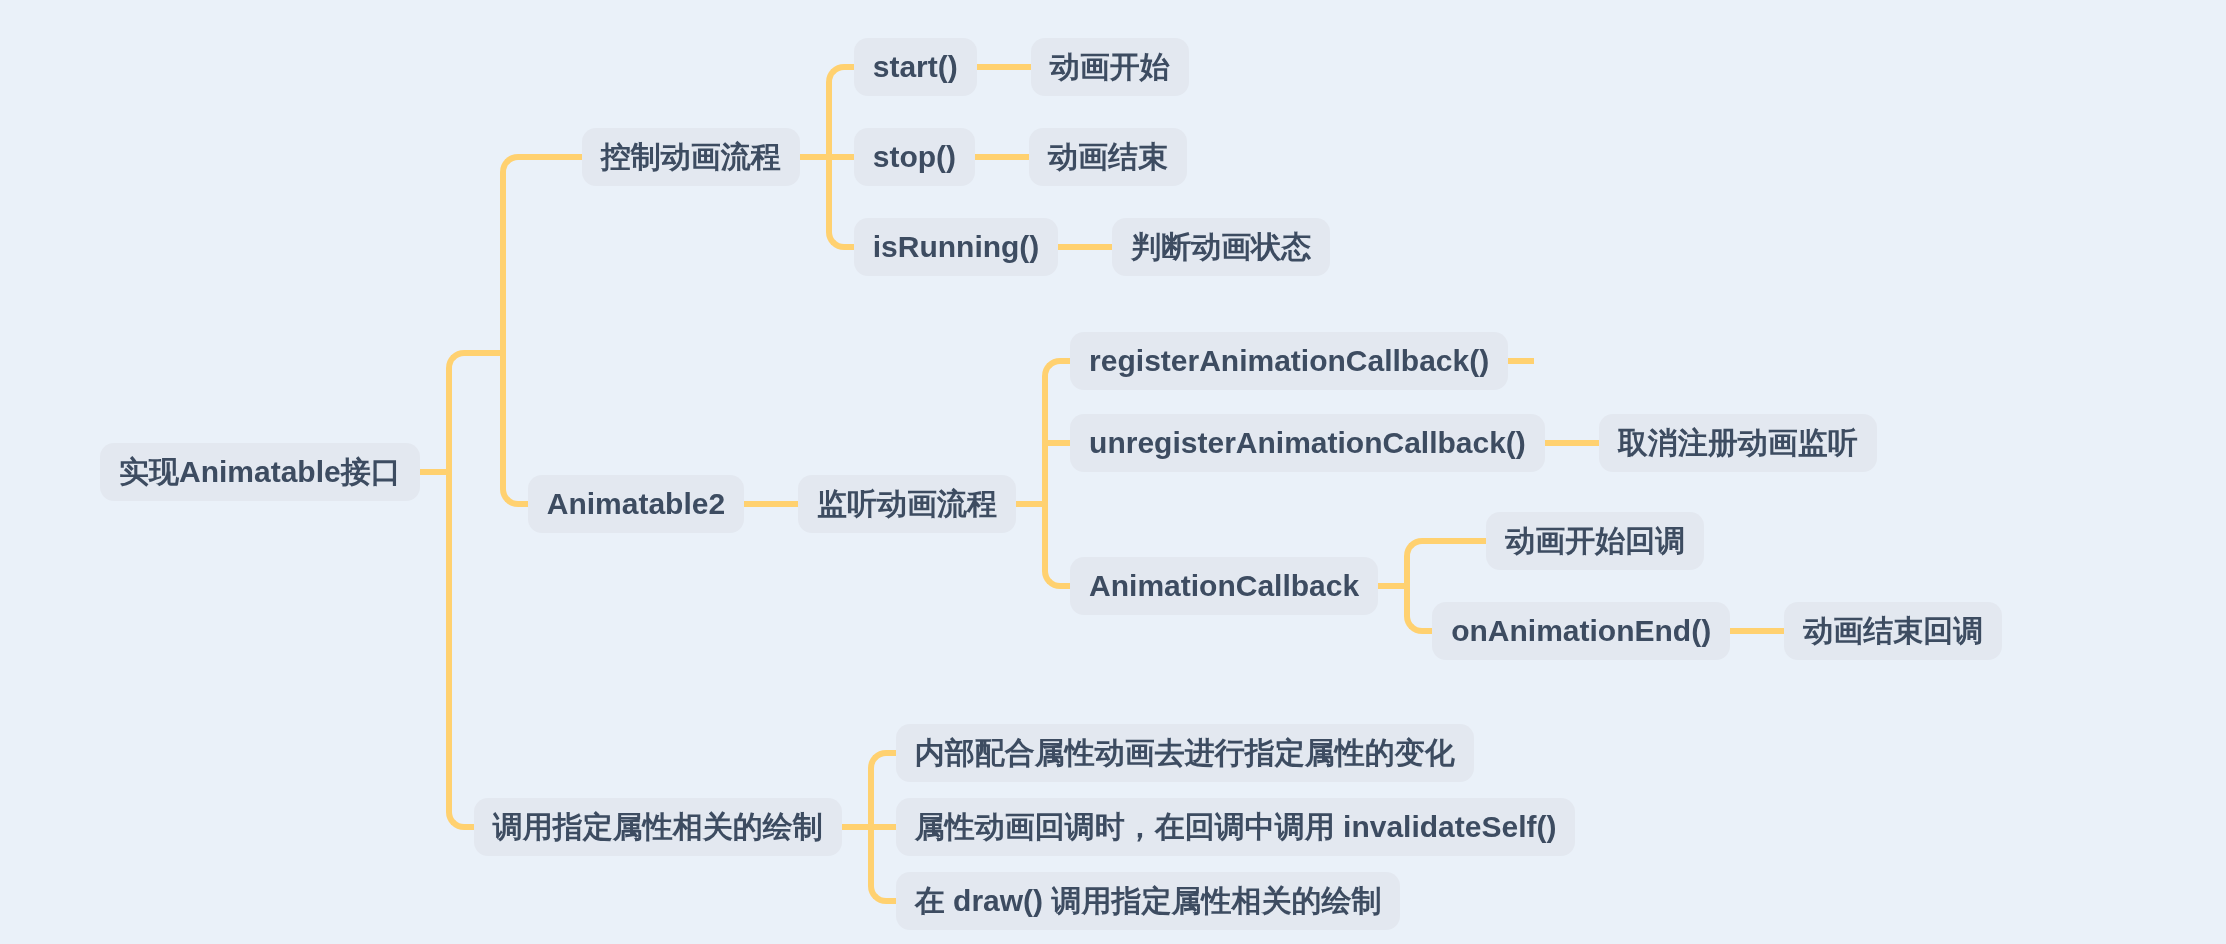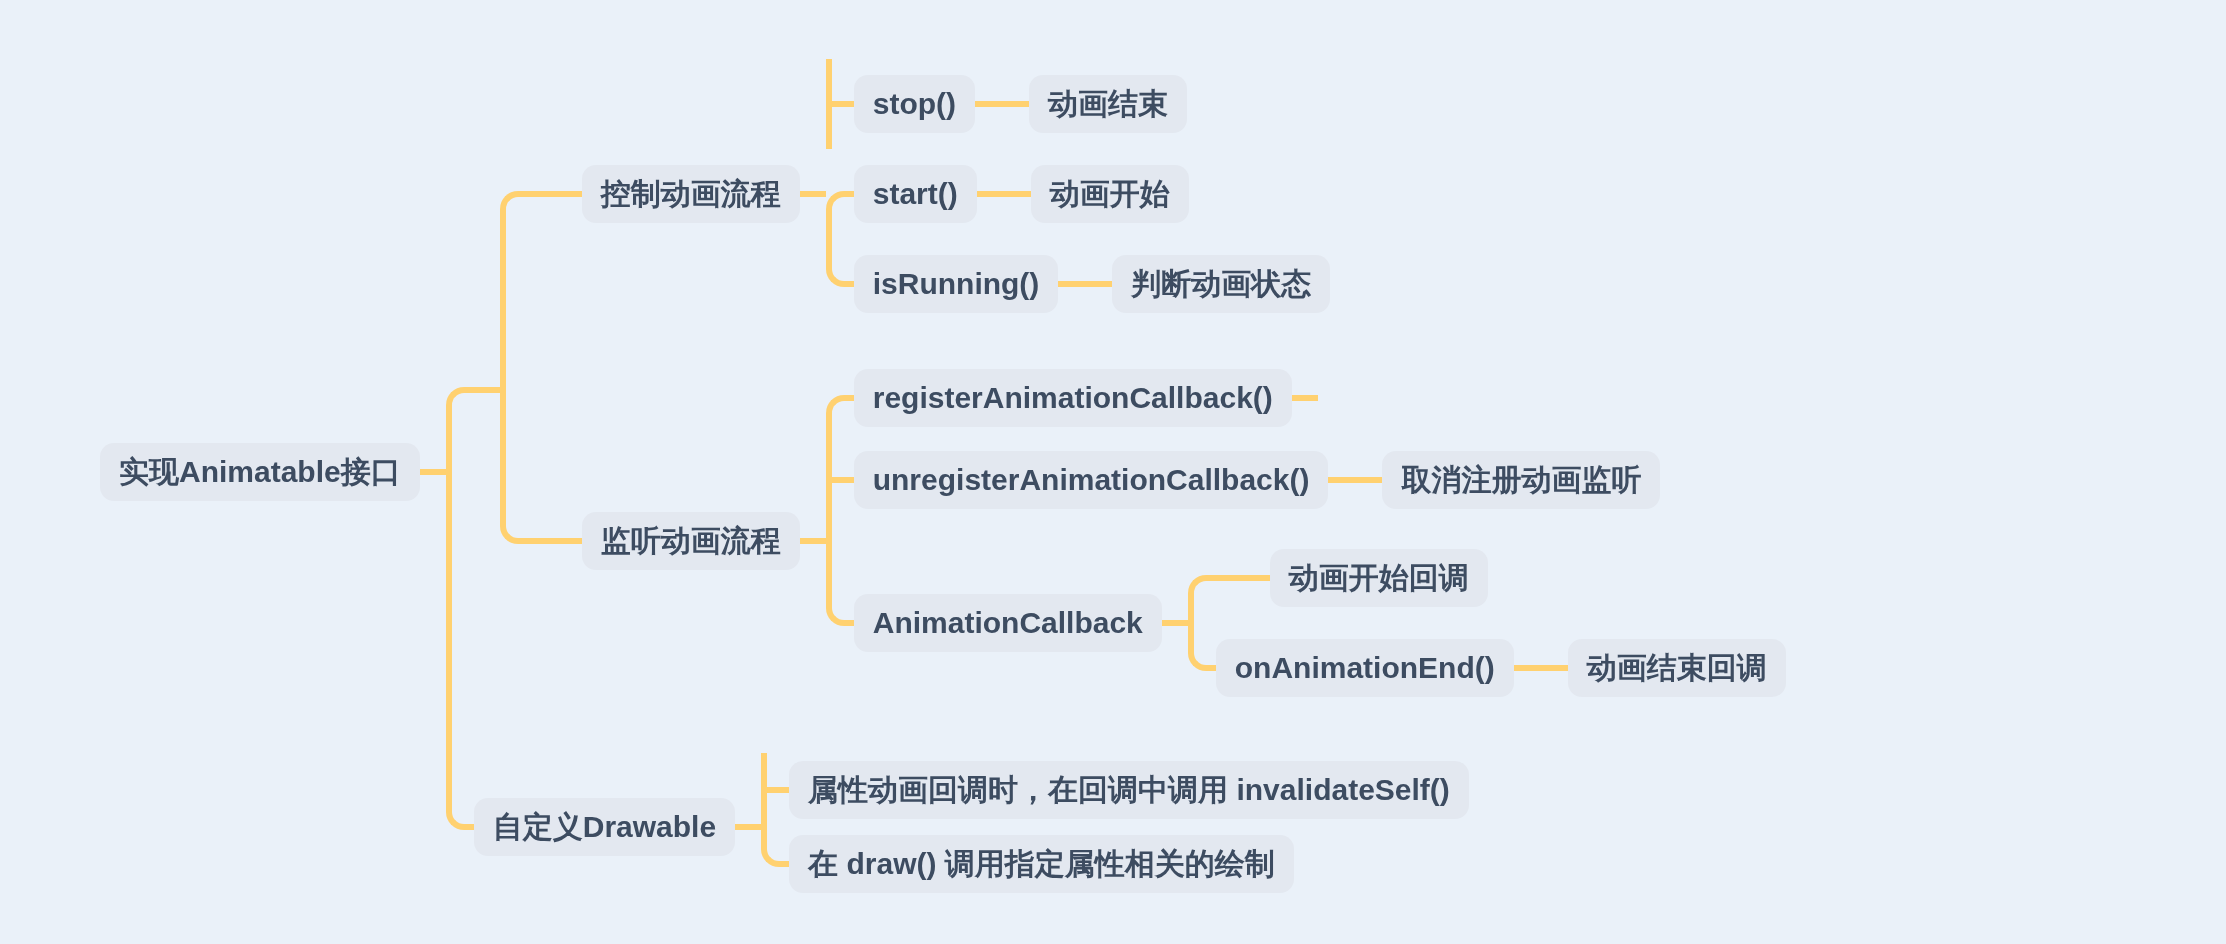--- a/index.html
+++ b/index.html
@@ -113,41 +113,41 @@
               <div class="kids">
                 <div class="kid first">
                   <div class="row">
                     <div class="stub"></div>
                     <div class="kids">
                       <div class="kid only">
                         <div class="row">
                           <div class="node">控制动画流程</div>
                           <div class="stub"></div>
                           <div class="kids">
+                            <div class="kid first">
+                              <div class="row">
+                                <div class="node">start()</div>
+                                <div class="stub"></div>
+                                <div class="kids">
+                                  <div class="kid only">
+                                    <div class="row">
+                                      <div class="node">动画开始</div>
+                                    </div>
+                                  </div>
+                                </div>
+                              </div>
+                            </div>
                             <div class="kid mid">
                               <div class="row">
                                 <div class="node">stop()</div>
                                 <div class="stub"></div>
                                 <div class="kids">
                                   <div class="kid only">
                                     <div class="row">
                                       <div class="node">动画结束</div>
-                                    </div>
-                                  </div>
-                                </div>
-                              </div>
-                            </div>
-                            <div class="kid first">
-                              <div class="row">
-                                <div class="node">start()</div>
-                                <div class="stub"></div>
-                                <div class="kids">
-                                  <div class="kid only">
-                                    <div class="row">
-                                      <div class="node">动画开始</div>
                                     </div>
                                   </div>
                                 </div>
                               </div>
                             </div>
                             <div class="kid last">
                               <div class="row">
                                 <div class="node">isRunning()</div>
                                 <div class="stub"></div>
                                 <div class="kids">
@@ -160,20 +160,21 @@
                               </div>
                             </div>
                           </div>
                         </div>
                       </div>
                     </div>
                   </div>
                 </div>
                 <div class="kid last">
                   <div class="row">
+                    <div class="node">Animatable2</div>
                     <div class="stub"></div>
                     <div class="kids">
                       <div class="kid only">
                         <div class="row">
                           <div class="node">监听动画流程</div>
                           <div class="stub"></div>
                           <div class="kids">
                             <div class="kid first">
                               <div class="row">
                                 <div class="node">registerAnimationCallback()</div>
@@ -230,23 +231,28 @@
                         </div>
                       </div>
                     </div>
                   </div>
                 </div>
               </div>
             </div>
           </div>
           <div class="kid last">
             <div class="row">
-              <div class="node">自定义Drawable</div>
+              <div class="node">调用指定属性相关的绘制</div>
               <div class="stub"></div>
               <div class="kids">
+                <div class="kid first">
+                  <div class="row">
+                    <div class="node">内部配合属性动画去进行指定属性的变化</div>
+                  </div>
+                </div>
                 <div class="kid mid">
                   <div class="row">
                     <div class="node">属性动画回调时，在回调中调用 invalidateSelf()</div>
                   </div>
                 </div>
                 <div class="kid last">
                   <div class="row">
                     <div class="node">在 draw() 调用指定属性相关的绘制</div>
                   </div>
                 </div>

